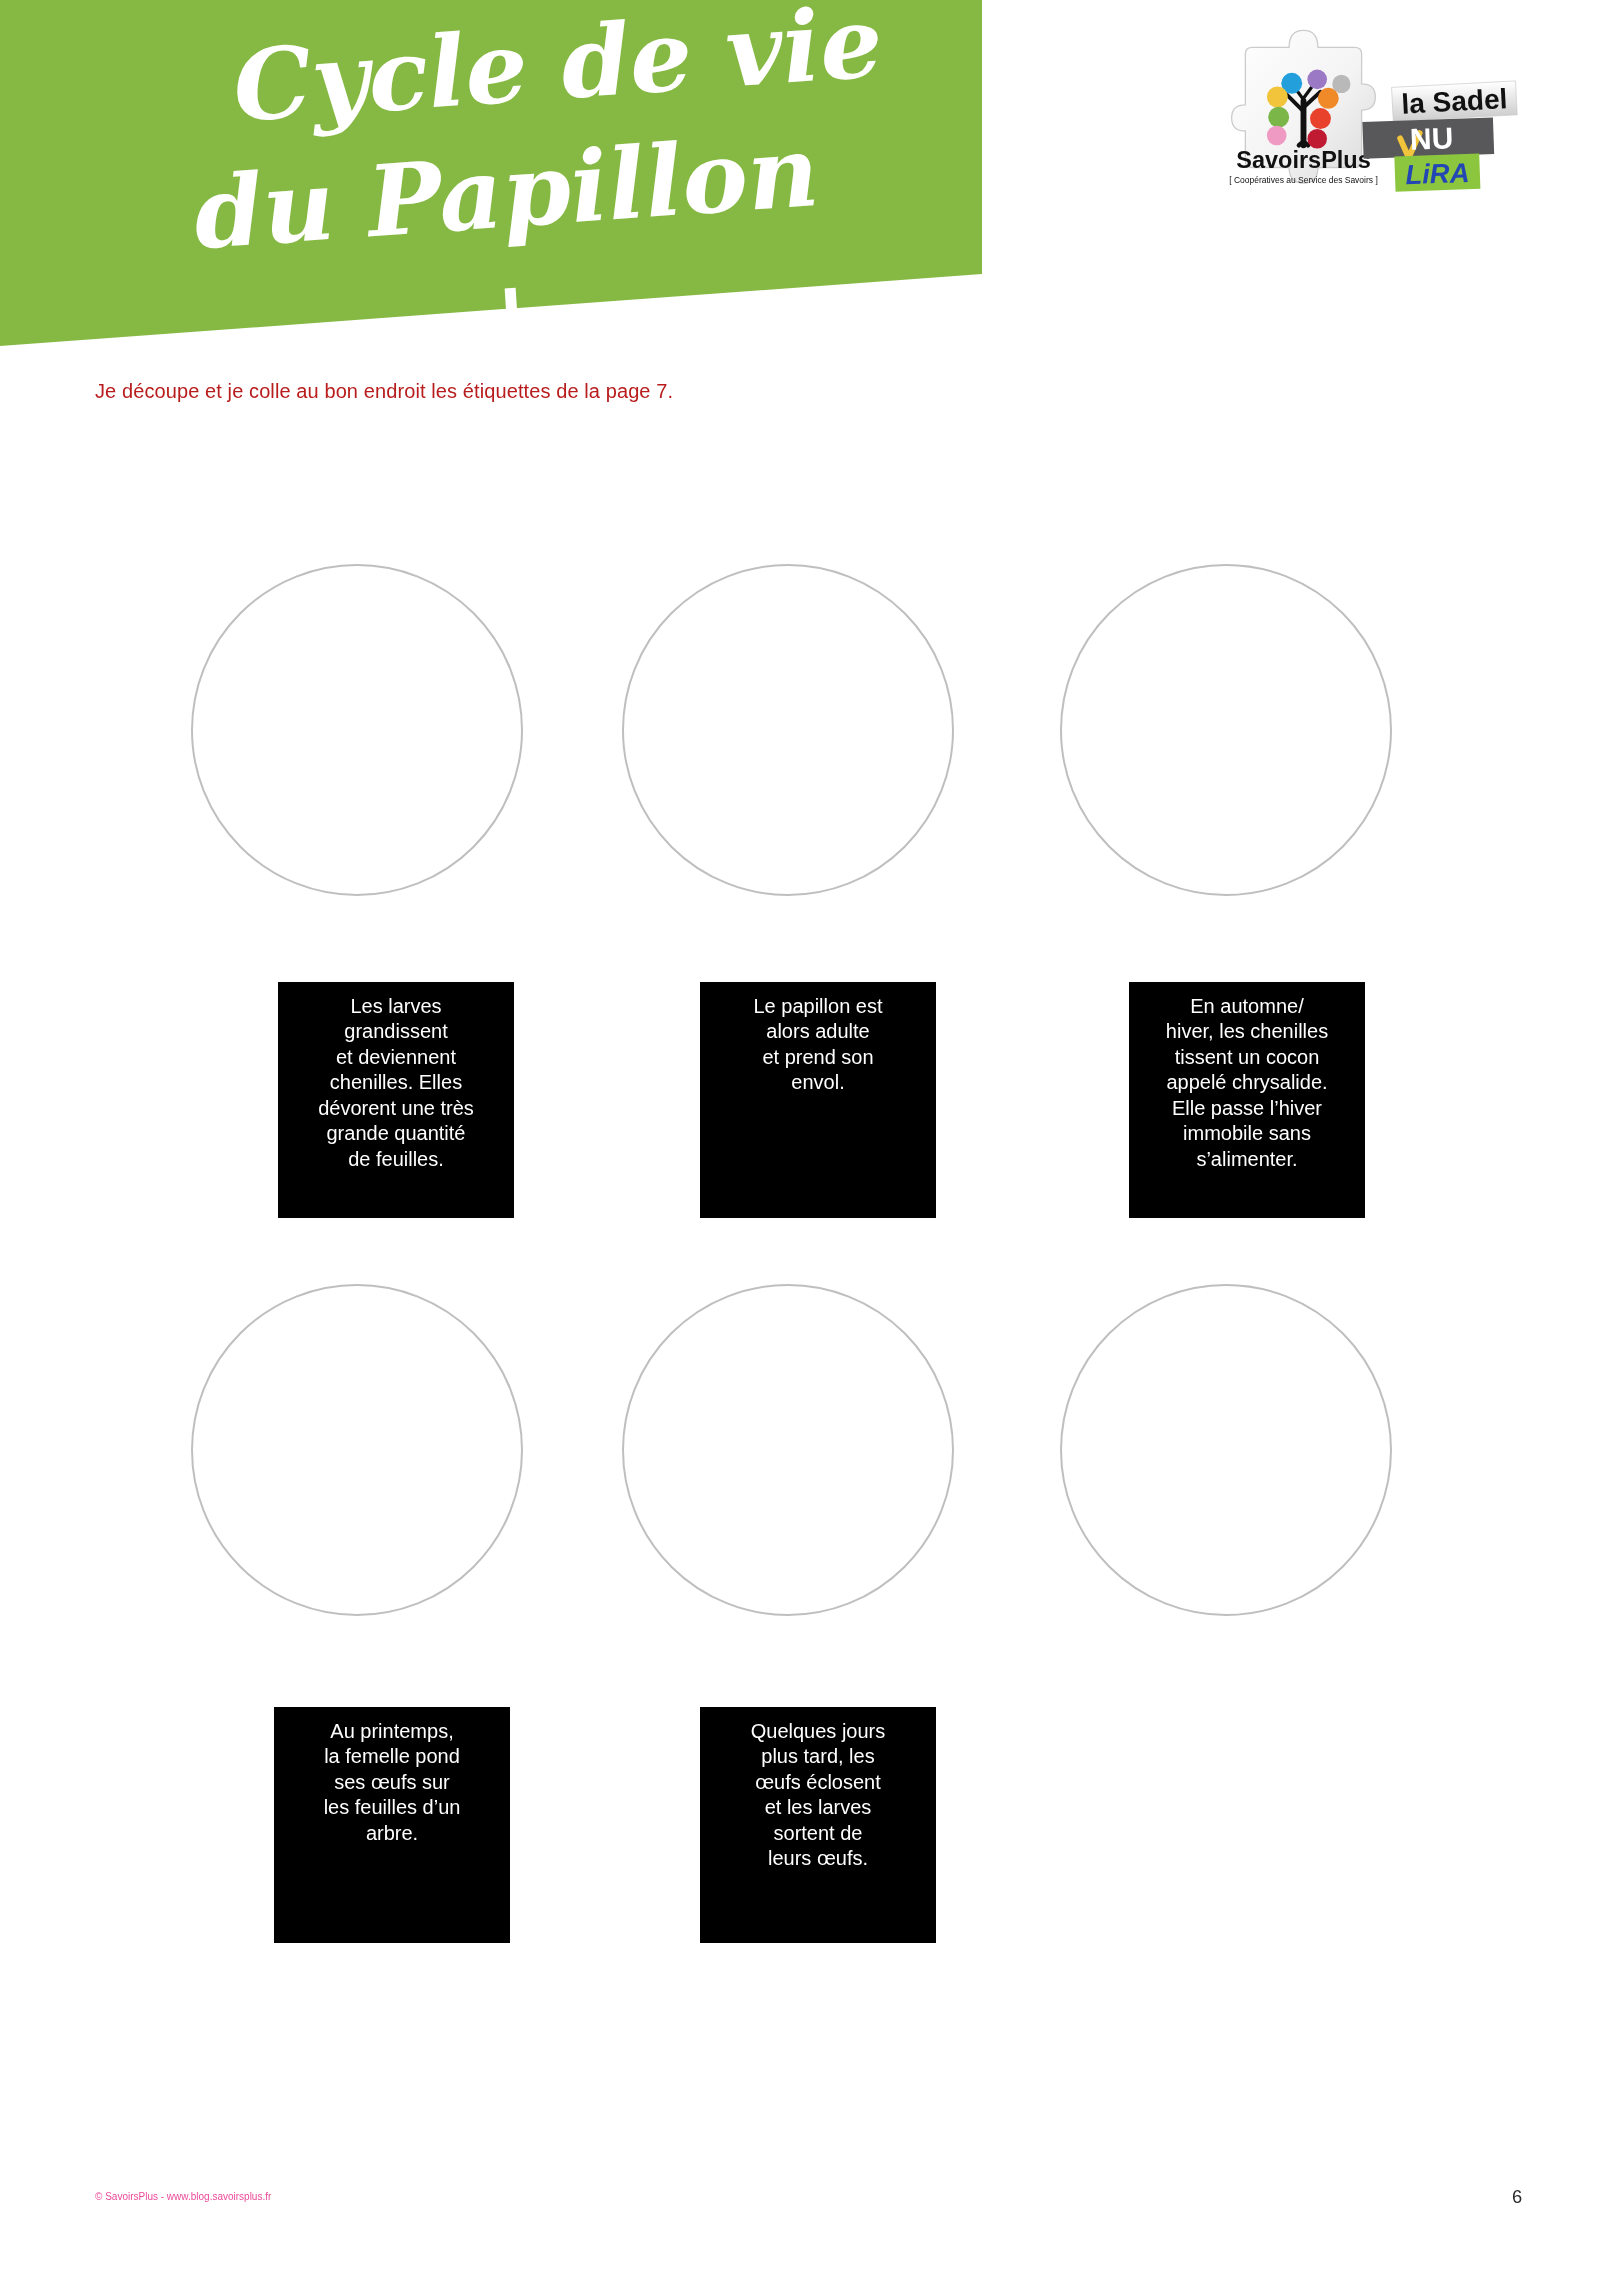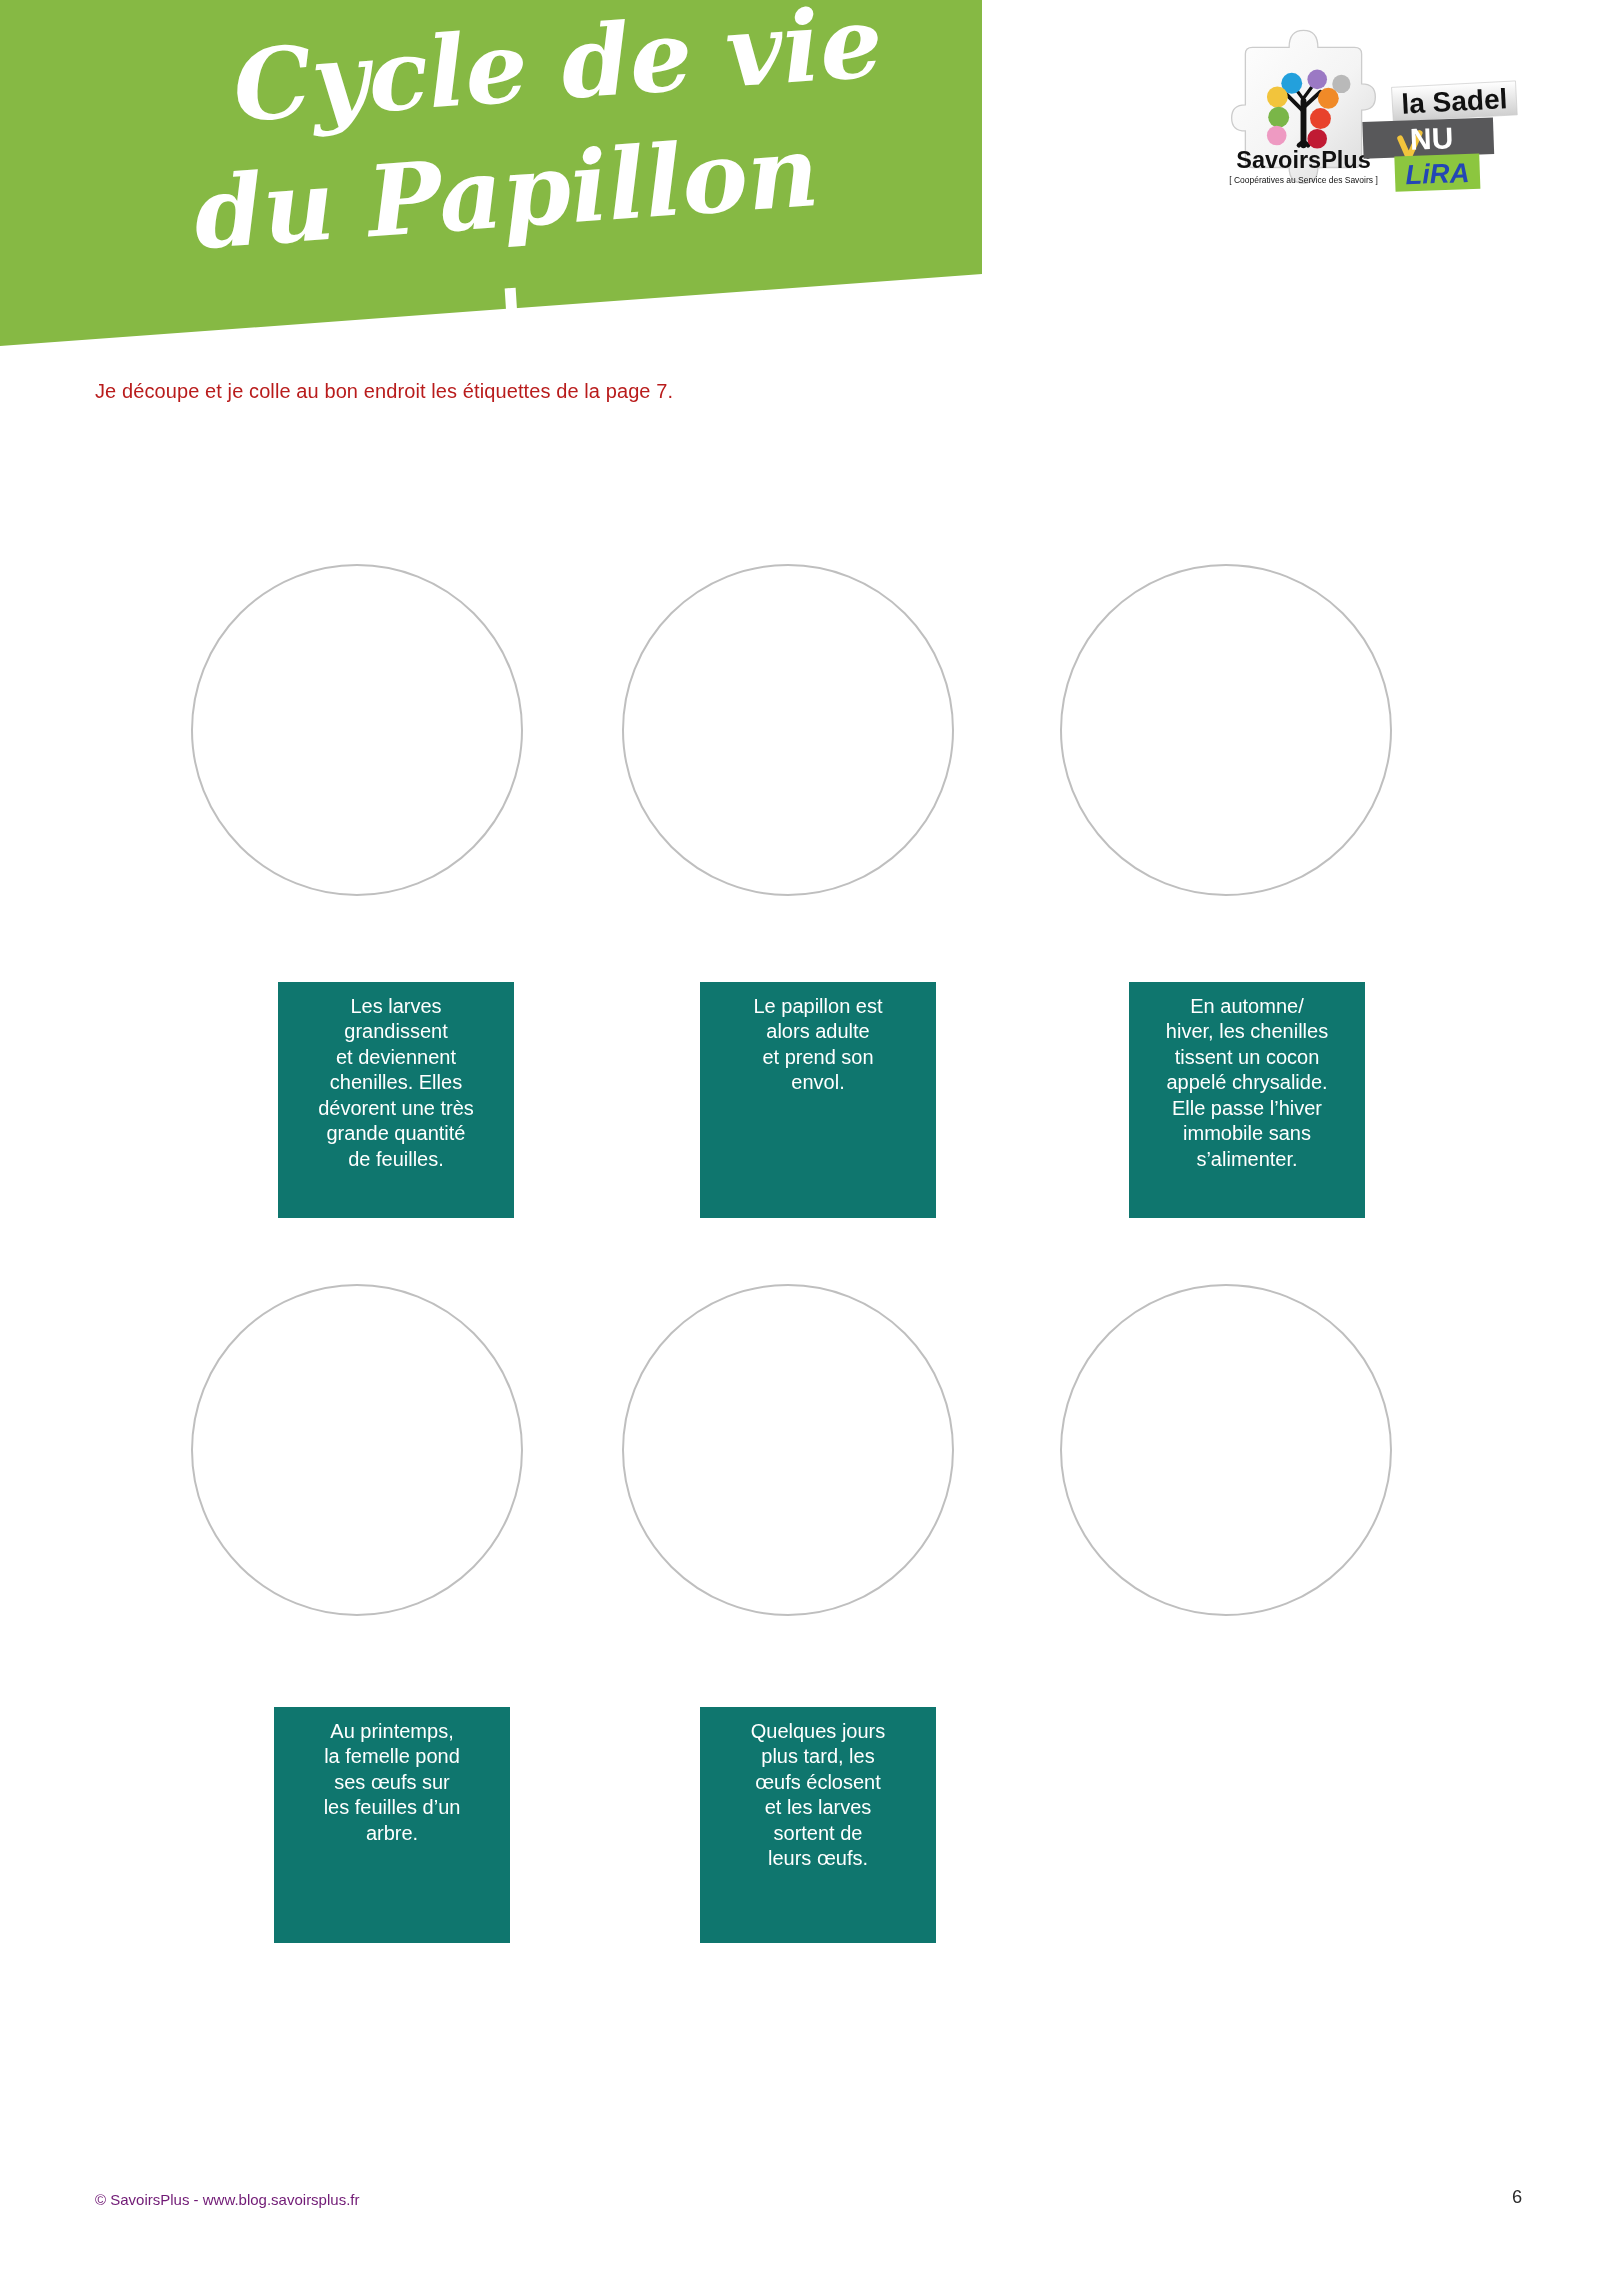--- a/index.html
+++ b/index.html
@@ -98,21 +98,21 @@
     height: 332px;
     border: 2px solid #bfbfbf;
     border-radius: 50%;
     background: #ffffff;
     box-sizing: border-box;
   }
   .label-box {
     position: absolute;
     width: 236px;
     height: 236px;
-    background: #0f766e;
+    background: #000000;
     box-sizing: border-box;
     padding: 11.8px 9.2px 9.2px 9.2px;
     color: #ffffff;
     font-size: 20px;
     line-height: 25.5px;
     text-align: center;
     font-family: "Liberation Sans", sans-serif;
     display: block;
     white-space: pre-line;
   }
@@ -133,22 +133,22 @@
   
   .b4 { left: 274px;  top: 1707px; }
   .b5 { left: 700px; top: 1707px; }
   .b6 { left: 1129px; top: 1707px; }
 
   
   .footer-left {
     position: absolute;
     left: 95px;
     top: 2191px;
-    font-size: 15px;
-    color: #701a75;
+    font-size: 10px;
+    color: #ec4899;
     white-space: nowrap;
   }
   .footer-page {
     position: absolute;
     left: 1512px;
     top: 2186px;
     font-size: 18.3px;
     color: #2b2b2b;
   }
 </style>

